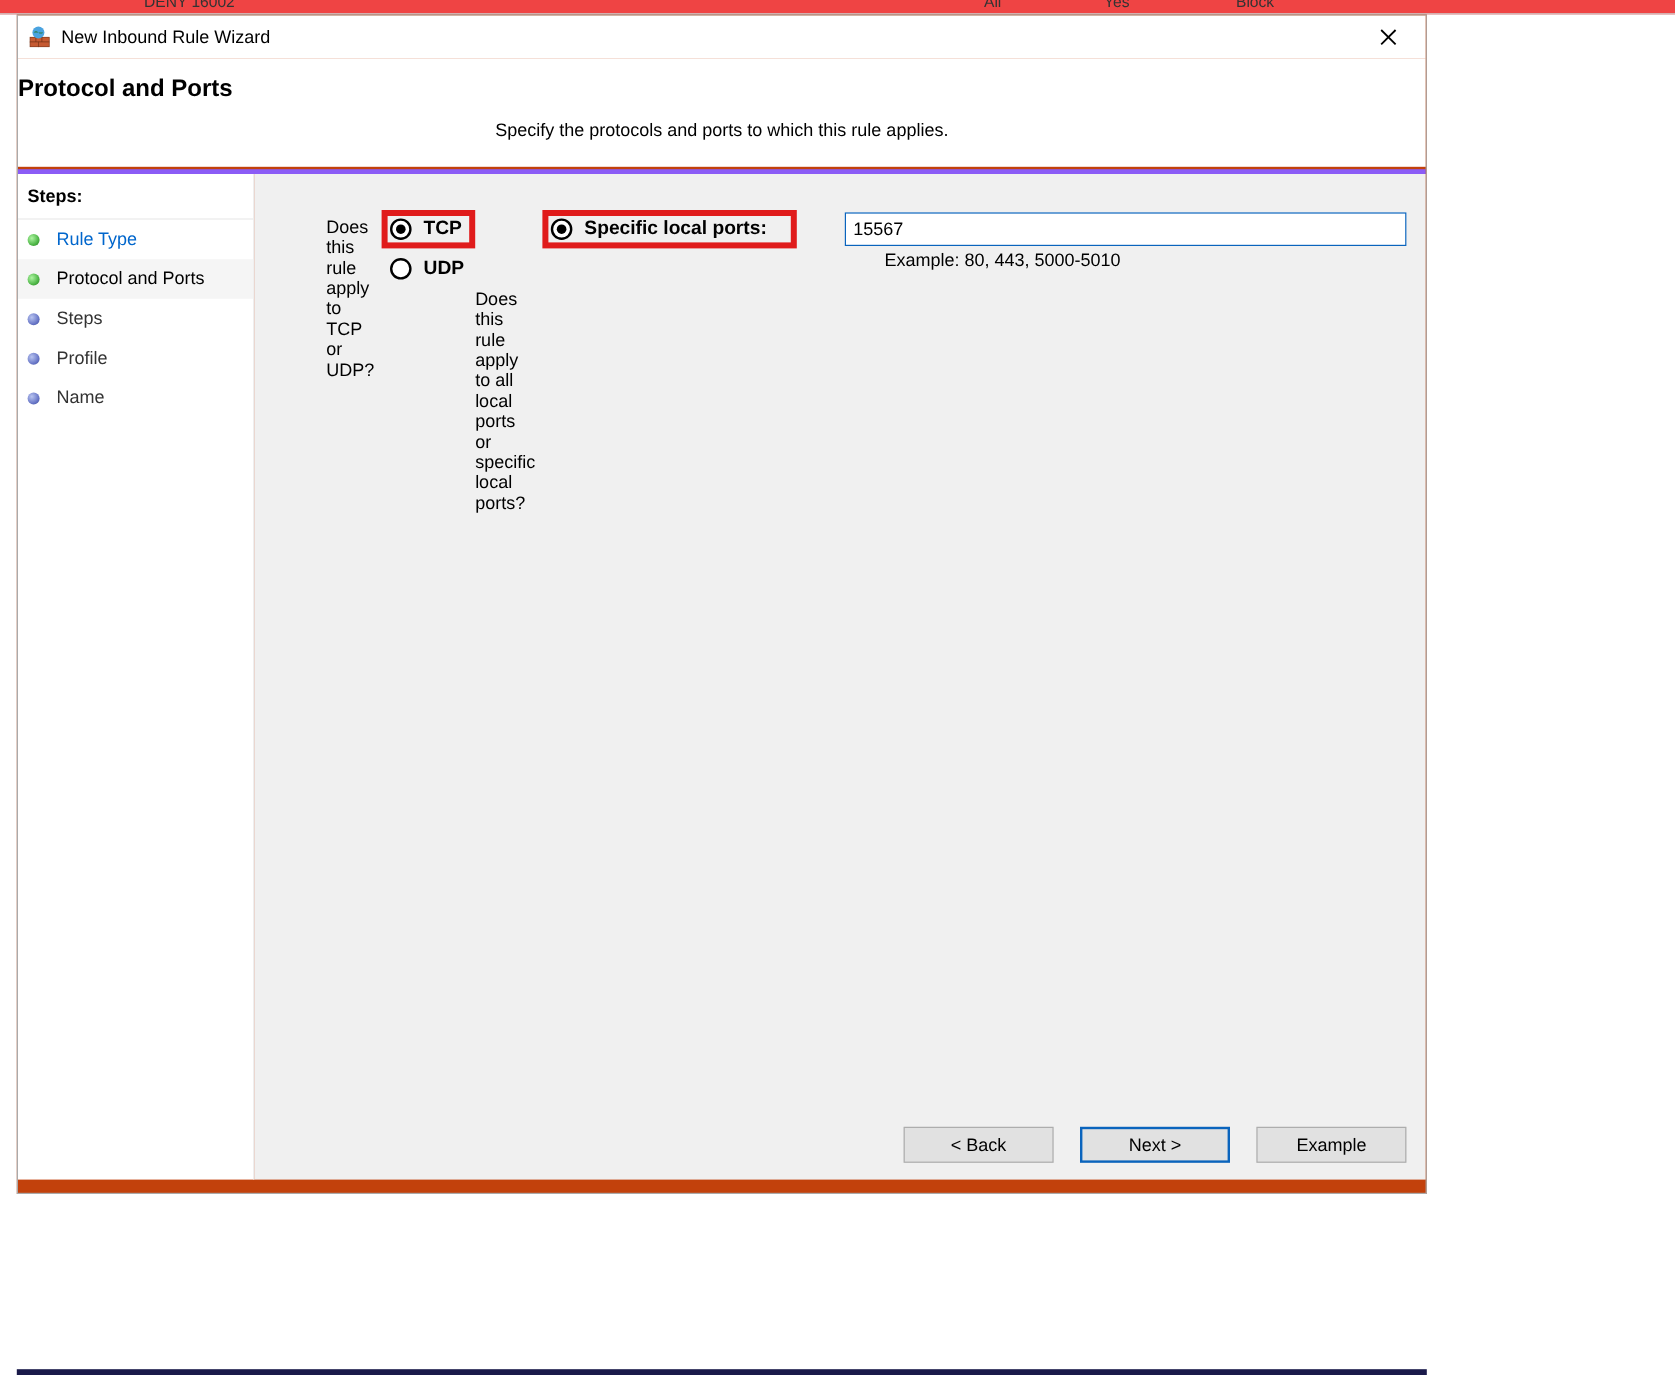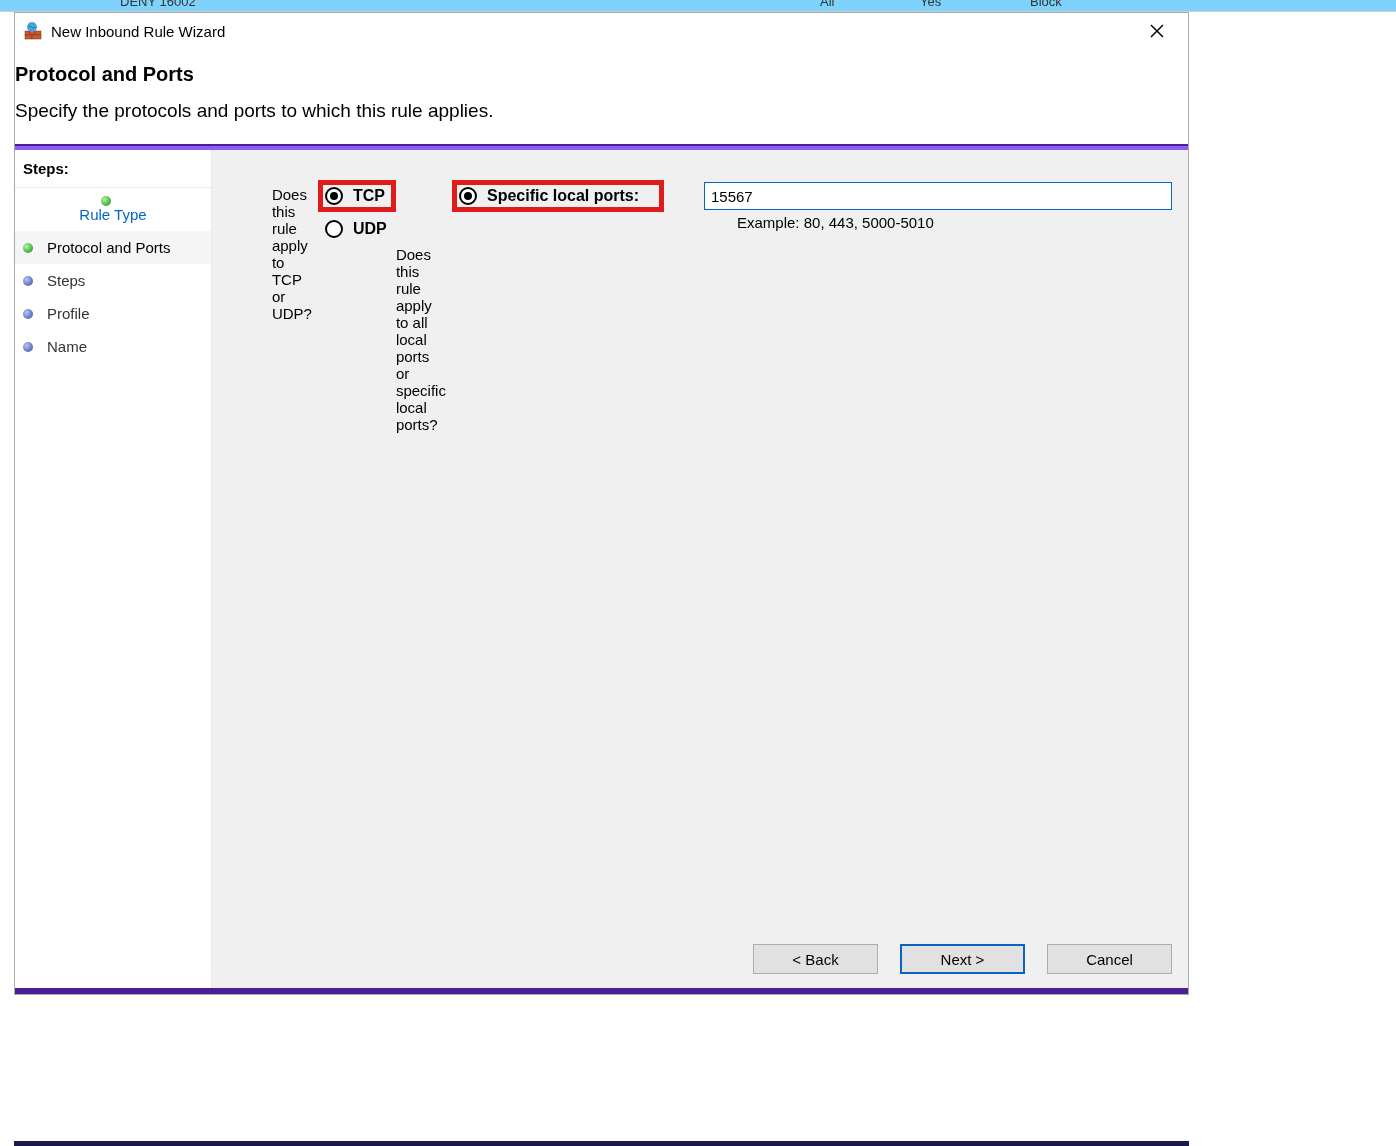--- a/index.html
+++ b/index.html
@@ -13,37 +13,37 @@
       width: 1396px;
       height: 1146px;
       position: relative;
     }
     .background-fragment {
       position: absolute;
       top: 0;
       left: 0;
       width: 100%;
       height: 12px;
-      background: #7dd3fc;
+      background: #ef4444;
       border-bottom: 1px solid #ccc;
       overflow: hidden;
       font-size: 13px;
       color: #333;
     }
     .background-fragment .bg-text {
       position: absolute;
       top: -6px;
     }
     .wizard-window {
       position: absolute;
       top: 12px;
       left: 14px;
       width: 1175px;
       height: 983px;
-      background: #4c1d95;
+      background: #c2410c;
       border: 1px solid #aaaaaa;
     }
     .titlebar {
       height: 36px;
       display: flex;
       align-items: center;
       padding: 0 8px;
       background: #ffffff;
     }
     .titlebar-icon {
@@ -75,22 +75,23 @@
       padding: 14px 0 22px 0;
       background: #ffffff;
     }
     .header-title {
       font-size: 20px;
       font-weight: 700;
       color: #000;
       padding: 0 0 14px 0;
     }
     .header-subtitle {
-      font-size: 19px;
-      color: #000;
+      font-size: 15px;
+      color: #000;
+      text-align: center;
     }
     .body-section {
       display: flex;
       border-top: 4px solid #8b5cf6;
       height: calc(100% - 36px - 103px);
       margin-top: 2px;
     }
     .sidebar {
       width: 270px;
       background: #ffffff;
@@ -108,21 +109,20 @@
       align-items: center;
       padding: 8px 8px;
       font-size: 15px;
       cursor: pointer;
     }
     .sidebar-item.active {
       background: #f5f5f5;
     }
     .sidebar-item.link {
       color: #0066cc;
-      flex-direction: column;
     }
     .sidebar-item.current {
       color: #000;
     }
     .sidebar-item.pending {
       color: #333;
     }
     .bullet {
       width: 10px;
       height: 10px;
@@ -345,21 +345,21 @@
           <div class="ports-input-wrap">
             <input class="ports-input" type="text" value="15567" style="">
             <span class="example-text">Example: 80, 443, 5000-5010</span>
           </div>
         </div>
       </div>
 
       <div class="button-row">
         <button class="btn">&lt; Back</button>
         <button class="btn primary">Next &gt;</button>
-        <button class="btn">Cancel</button>
+        <button class="btn">Example</button>
       </div>
 
     </div>
 
   </div>
 
 </div>
 
 <div class="bottom-border"></div>
 

